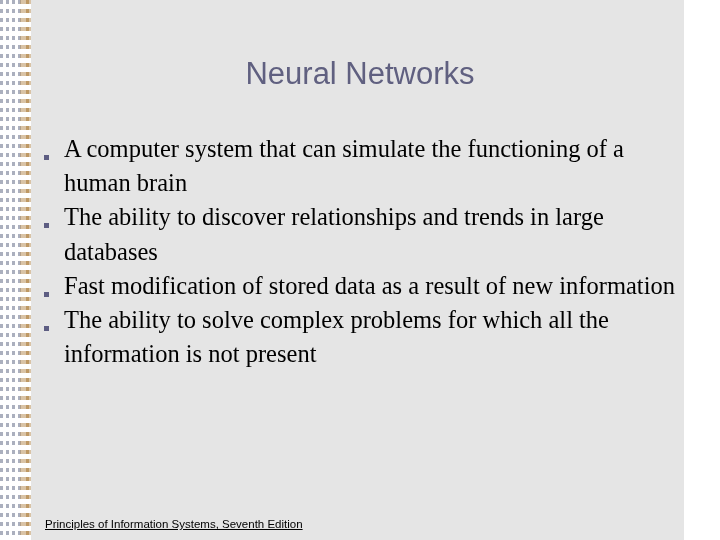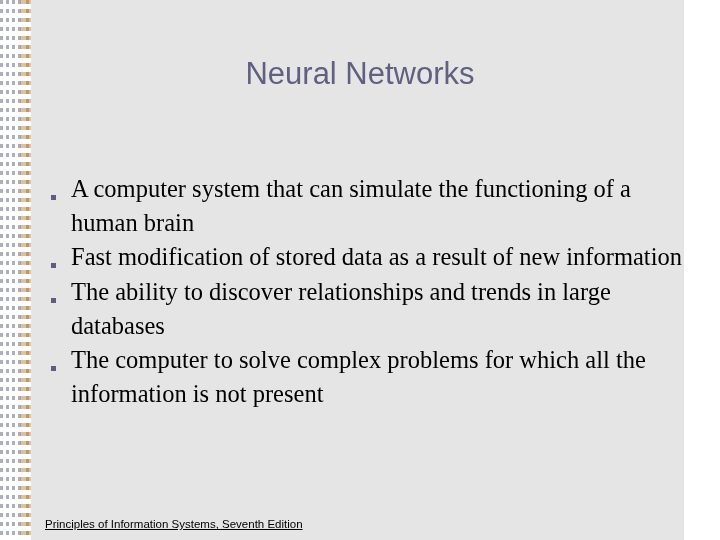--- a/index.html
+++ b/index.html
@@ -98,24 +98,23 @@
     font-weight: 400;
     color: #606080;
     letter-spacing: 0px;
     line-height: 38px;
     white-space: nowrap;
   }
 
   
   #body {
     position: absolute;
-    left: 51px;
+    left: 44px;
     top: 132px;
     width: 640px;
-    margin-top: 40px;
   }
   .bullet-row {
     display: flex;
     align-items: flex-start;
     margin-bottom: 0px;
   }
   .bullet-marker {
     flex: 0 0 auto;
     width: 20px;
     padding-top: 14px;
@@ -171,31 +170,31 @@
   <div id="body">
 
     <div class="bullet-row">
       <span class="bullet-marker"><span class="bullet-square"></span></span>
       <span class="bullet-text">A computer system that can simulate the functioning of a human brain</span>
     </div>
 
 
     <div class="bullet-row">
       <span class="bullet-marker"><span class="bullet-square"></span></span>
+      <span class="bullet-text">The ability to discover relationships and trends in large databases</span>
+    </div>
+
+    <div class="bullet-row">
+      <span class="bullet-marker"><span class="bullet-square"></span></span>
       <span class="bullet-text">Fast modification of stored data as a result of new information</span>
     </div>
 
     <div class="bullet-row">
       <span class="bullet-marker"><span class="bullet-square"></span></span>
-      <span class="bullet-text">The ability to discover relationships and trends in large databases</span>
-    </div>
-
-    <div class="bullet-row">
-      <span class="bullet-marker"><span class="bullet-square"></span></span>
-      <span class="bullet-text">The computer to solve complex problems for which all the information is not present</span>
+      <span class="bullet-text">The ability to solve complex problems for which all the information is not present</span>
     </div>
 
   </div>
 
   <div id="footer-text">Principles of Information Systems, Seventh Edition</div>
 
   <div id="footer-page">16</div>
 
 </div>
 

